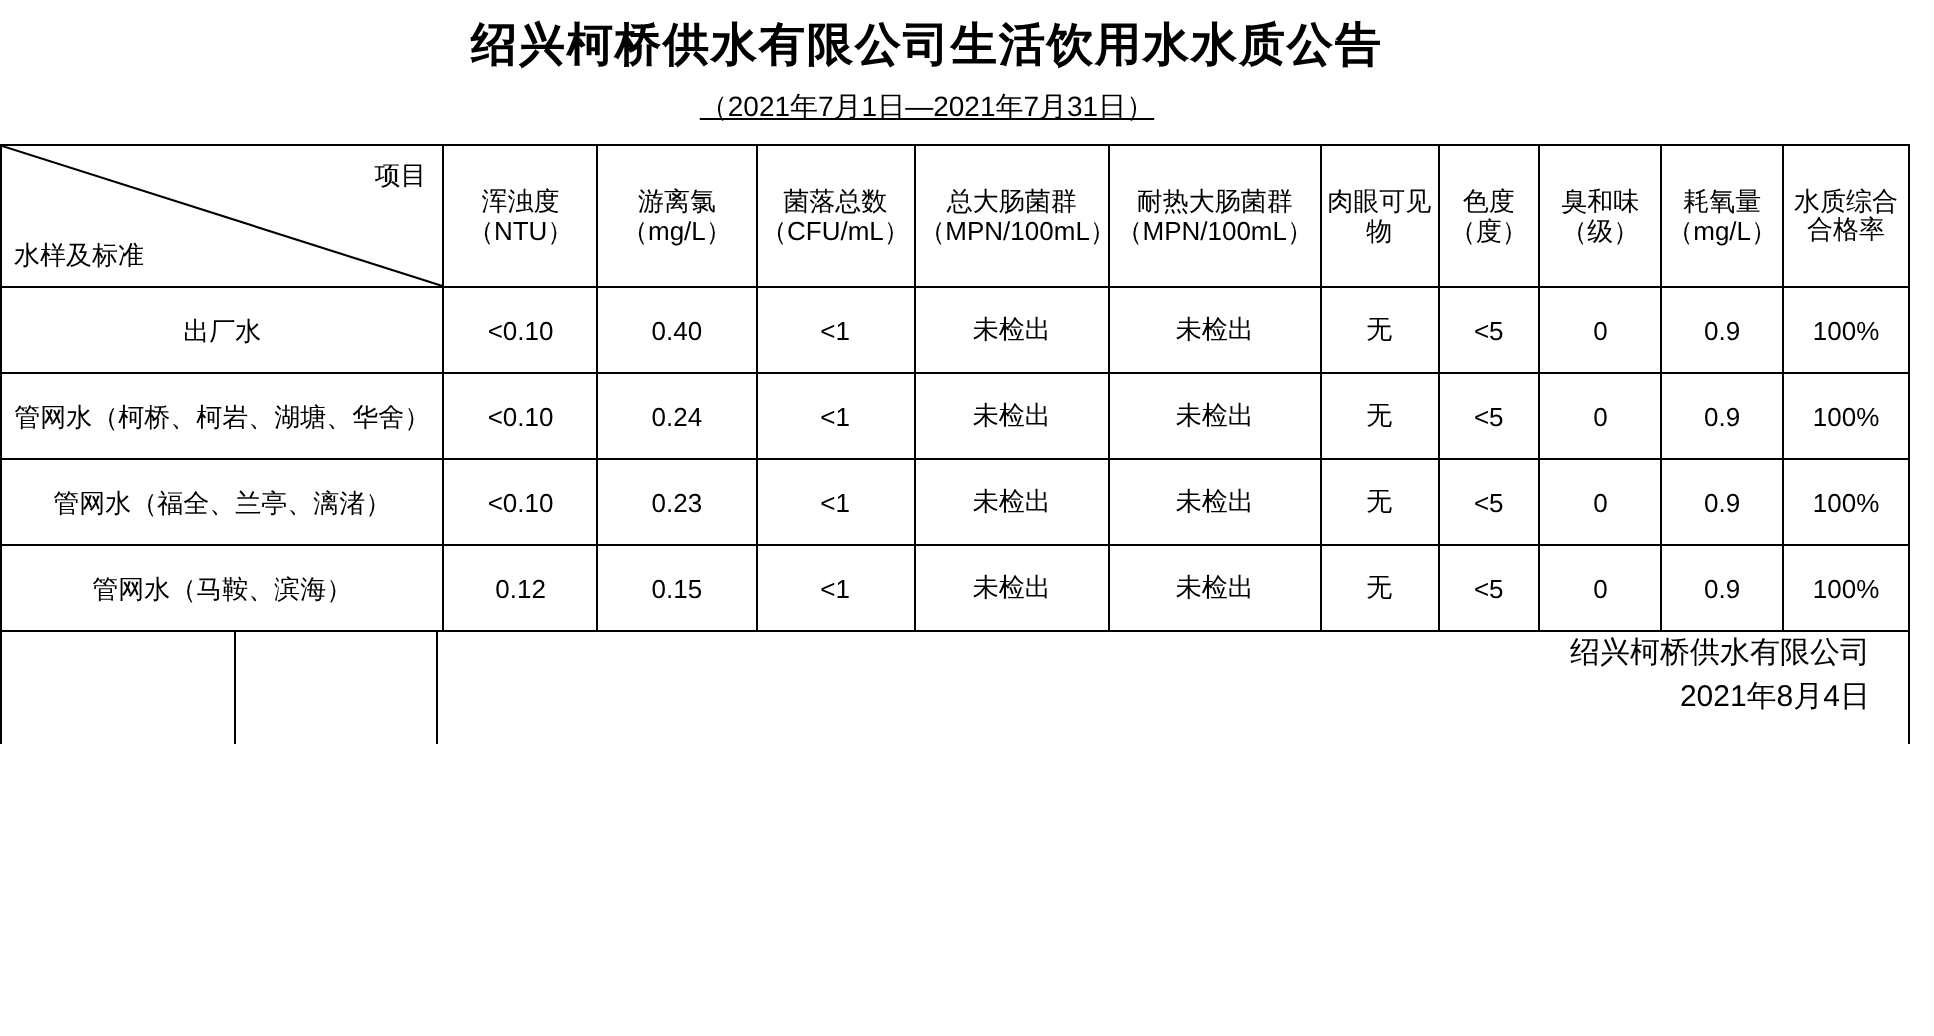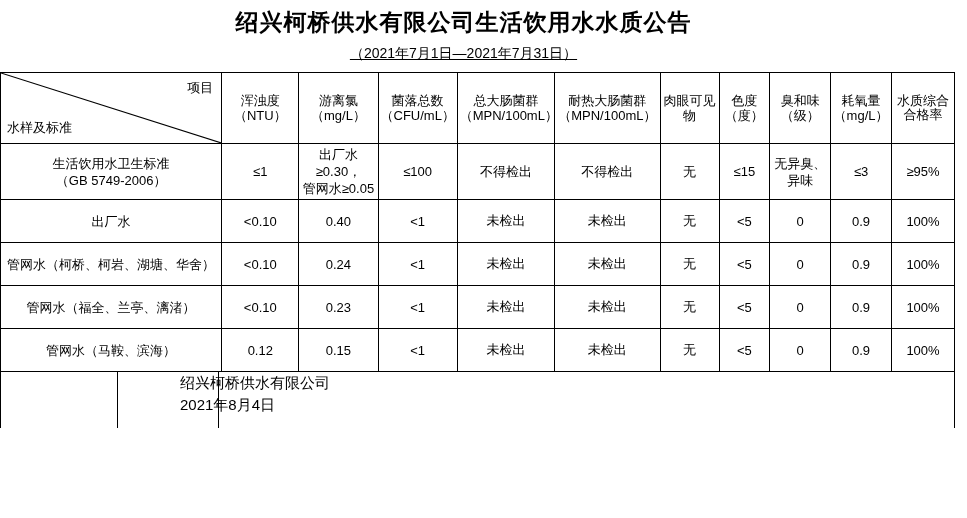--- a/index.html
+++ b/index.html
@@ -105,21 +105,21 @@
     text-align: left;
     font-size: 14px;
     padding-left: 4px;
   }
   .footer-wrap {
     width: 955px;
     margin: 0 auto;
     position: relative;
   }
   .footline {
-    text-align: left;
+    text-align: right;
     font-size: 15px;
     line-height: 22px;
     padding-right: 20px;
   }
   .footer-grid {
     position: relative;
     height: 56px;
   }
   .foot-borders {
     position: absolute;
@@ -204,38 +204,20 @@
         <th class="hdr-cell">
           <div>耗氧量</div>
           <div>（mg/L）</div>
         </th>
         <th class="hdr-cell">
           <div class="tiny">水质综合合格率</div>
         </th>
       </tr>
     </thead>
     <tbody>
-      <tr class="std-row">
-        <td class="std-name">
-          <div>生活饮用水卫生标准</div>
-          <div>（GB 5749-2006）</div>
-        </td>
-        <td>≤1</td>
-        <td class="tiny" style="white-space:pre-line">出厂水≥0.30，
-管网水≥0.05</td>
-        <td>≤100</td>
-        <td>不得检出</td>
-        <td>不得检出</td>
-        <td>无</td>
-        <td>≤15</td>
-        <td class="tiny" style="white-space:pre-line">无异臭、
-异味</td>
-        <td>≤3</td>
-        <td class="tiny">≥95%</td>
-      </tr>
 
       <tr class="data-row">
         <td class="rowname">出厂水</td>
         <td>&lt;0.10</td>
         <td>0.40</td>
         <td>&lt;1</td>
         <td>未检出</td>
         <td>未检出</td>
         <td>无</td>
         <td>&lt;5</td>

